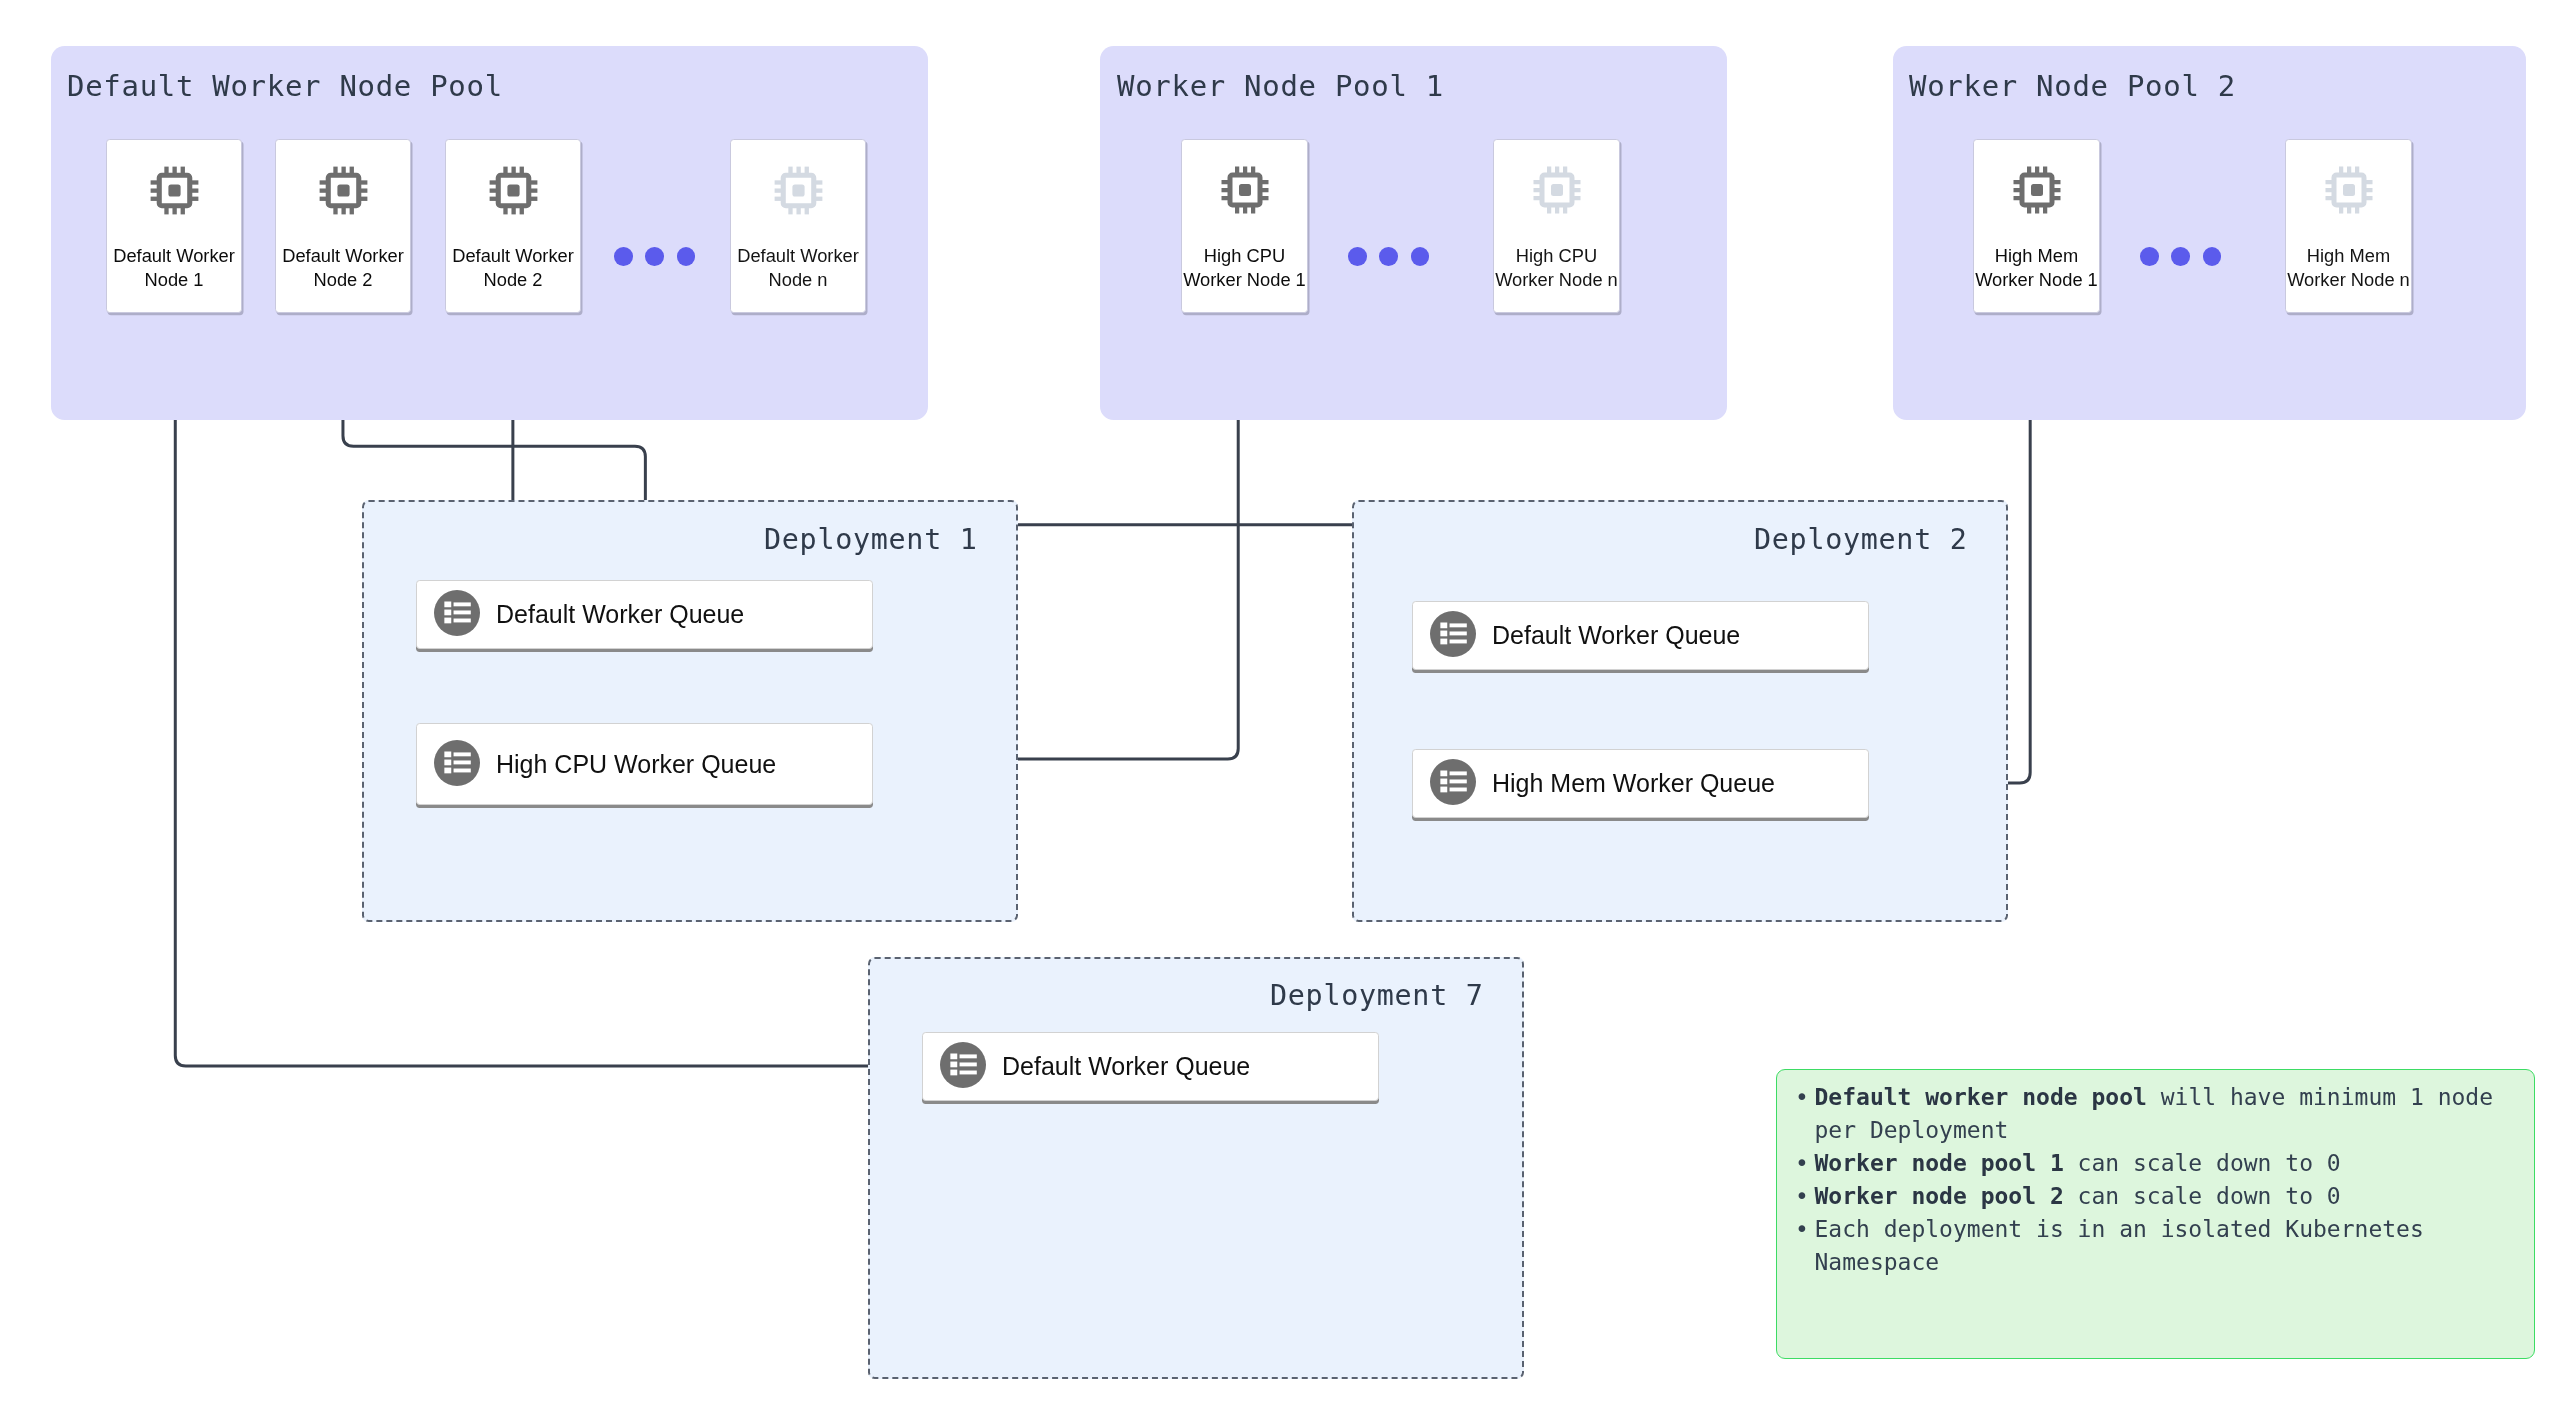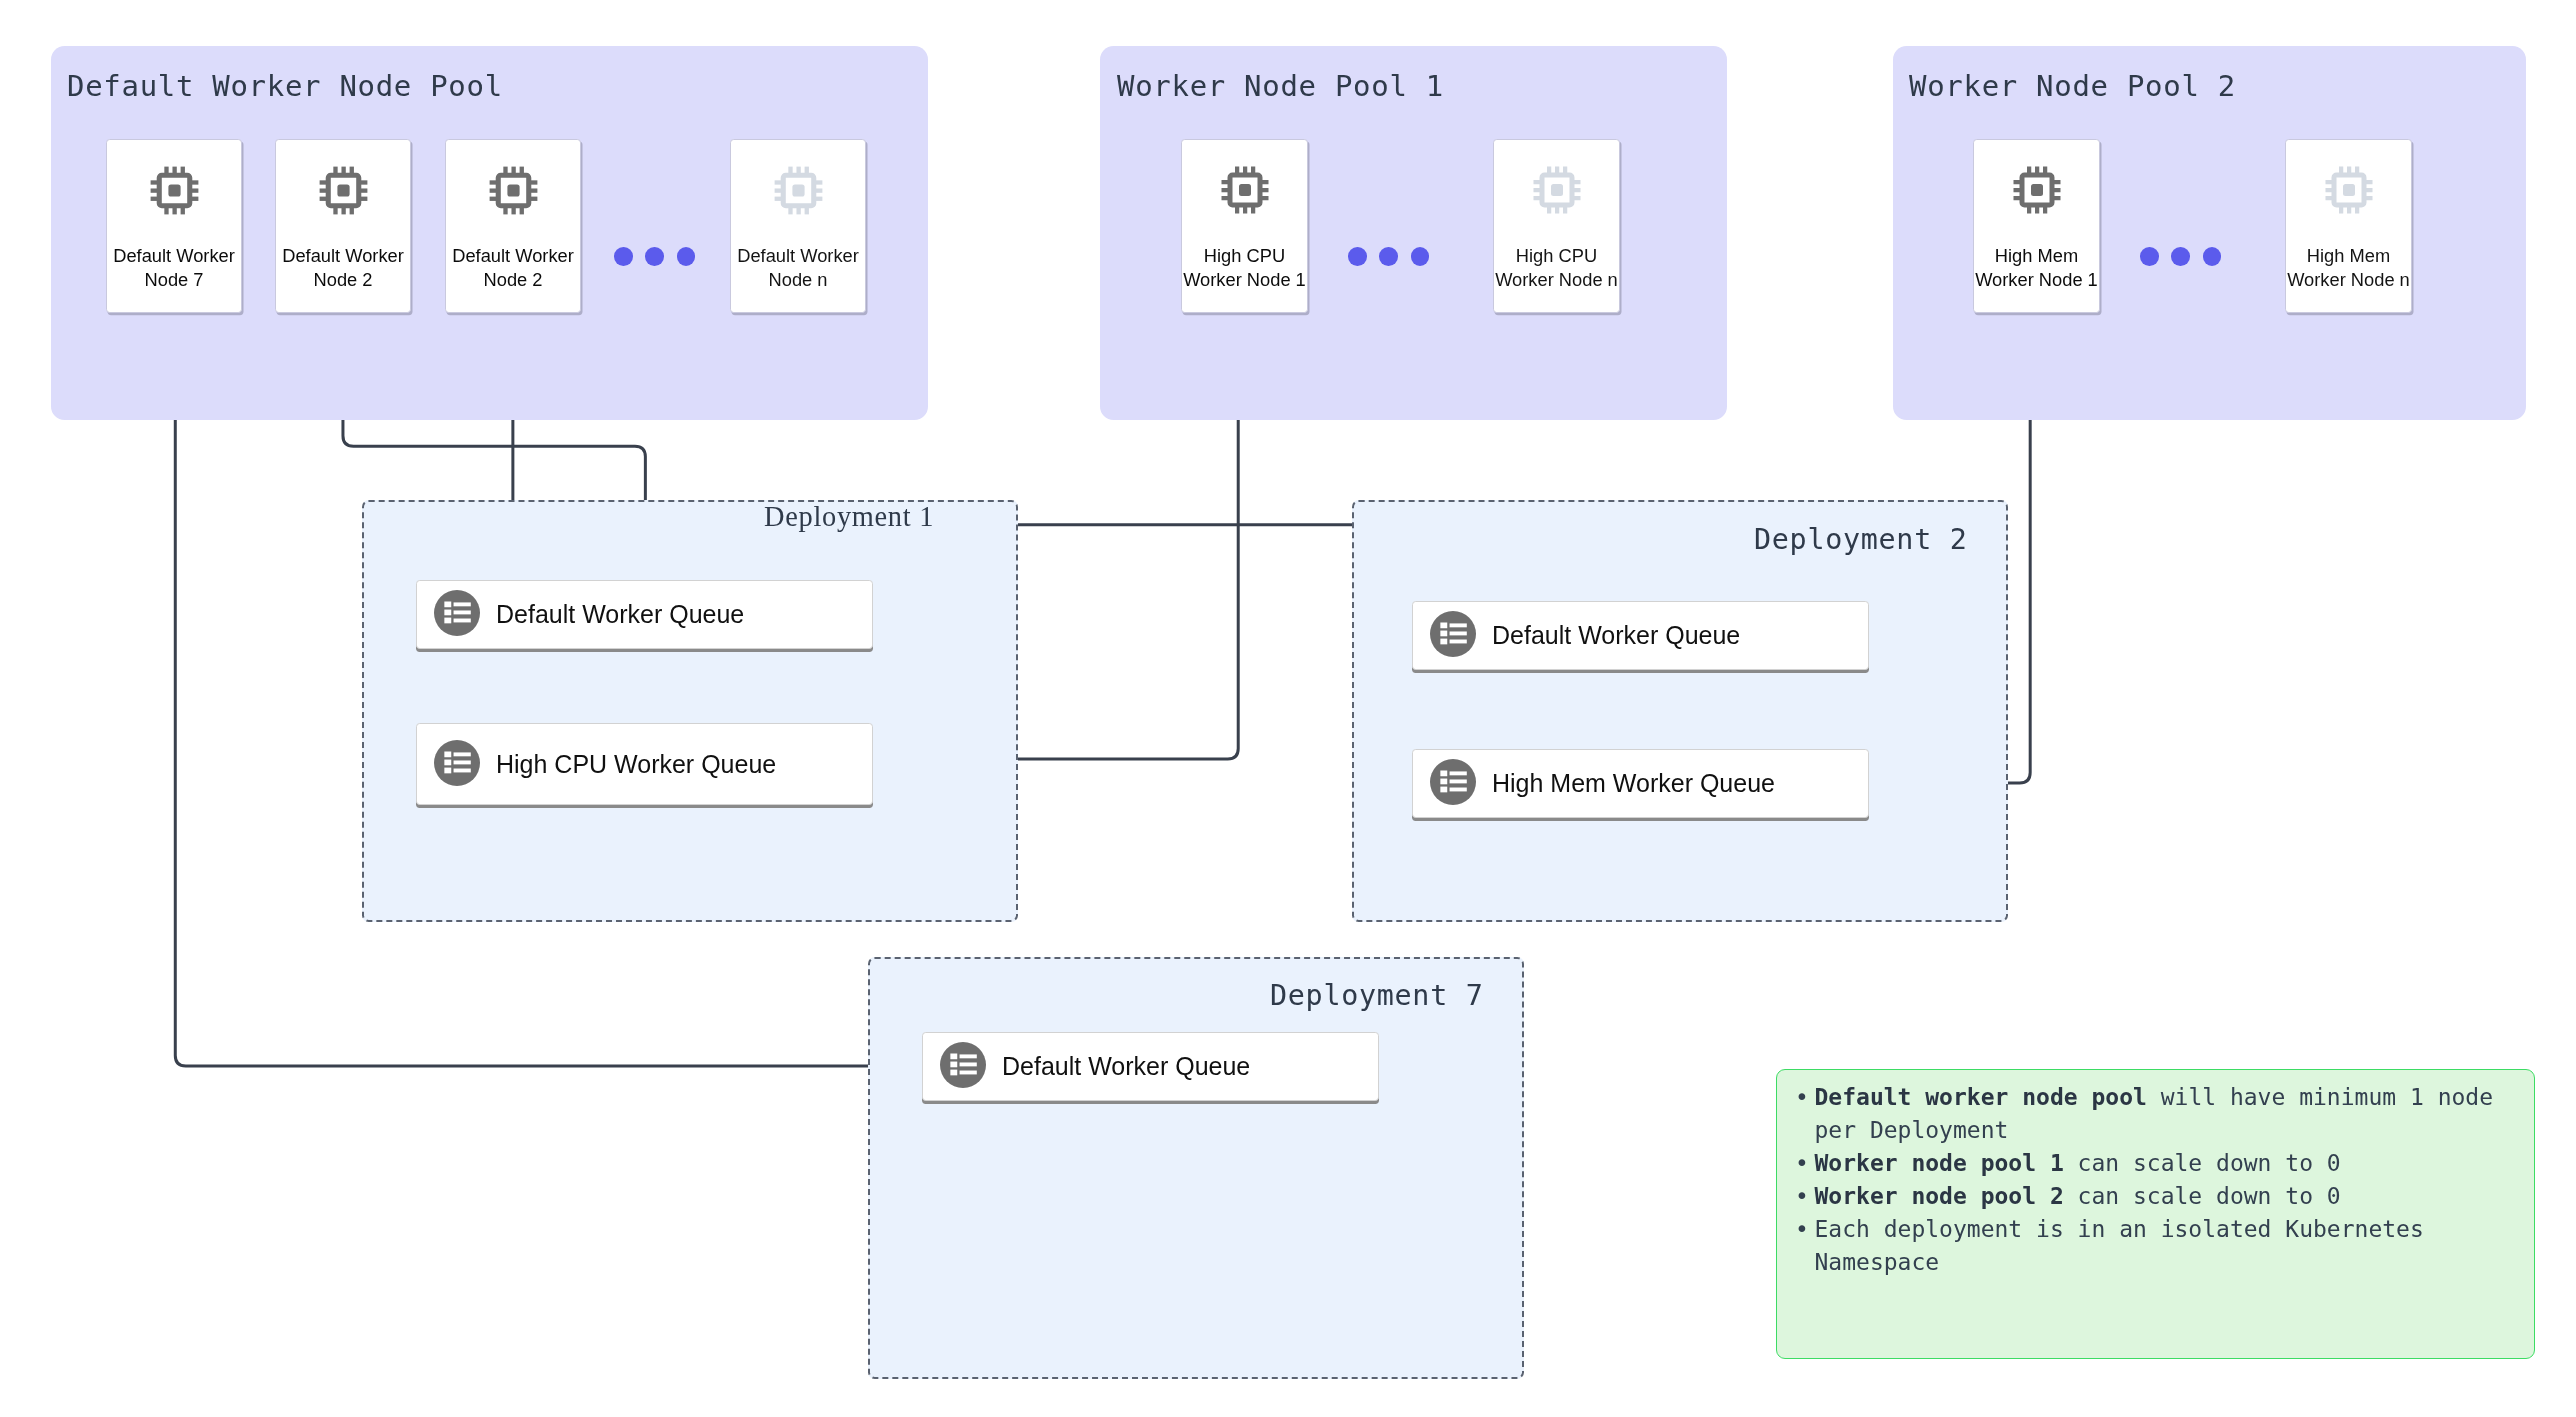--- a/index.html
+++ b/index.html
@@ -164,21 +164,21 @@
           <rect x="2.6" y="8" width="3.2" height="1.7"></rect>
           <rect x="2.6" y="11.2" width="3.2" height="1.7"></rect>
           <rect x="2.6" y="14.4" width="3.2" height="1.7"></rect>
           <rect x="18.2" y="8" width="3.2" height="1.7"></rect>
           <rect x="18.2" y="11.2" width="3.2" height="1.7"></rect>
           <rect x="18.2" y="14.4" width="3.2" height="1.7"></rect>
         </g>
       </svg>
     </span>
     <span class="node-label" style="top:105px;">Default Worker</span>
-    <span class="node-label" style="top:129px;">Node 7</span>
+    <span class="node-label" style="top:129px;">Node 1</span>
   </div>
 
   <div class="node" style="left:275px;top:139px;width:136px;height:174px;">
     <span class="chip">
       <svg width="61" height="61" viewBox="0 0 24 24">
         <g fill="#6e6e6e">
           <rect x="6" y="6" width="12" height="12" rx="1" fill="none" stroke="#6e6e6e" stroke-width="2"></rect>
           <rect x="9.6" y="9.6" width="4.8" height="4.8" rx="1"></rect>
           <rect x="8" y="2.6" width="1.7" height="3.2"></rect>
             <rect x="11.2" y="2.6" width="1.7" height="3.2"></rect>
@@ -369,21 +369,21 @@
             <rect x="18.2" y="11.2" width="3.2" height="1.7"></rect>
             <rect x="18.2" y="14.4" width="3.2" height="1.7"></rect>
         </g>
       </svg>
     </span>
     <span class="node-label" style="top:105px;">High Mem</span>
     <span class="node-label" style="top:129px;">Worker Node n</span>
   </div>
 
   <div class="deploy" style="left:362px;top:500px;width:656px;height:422px;"></div>
-  <div class="deploy-title" style="left:764px;top:501px;font-family:Liberation Serif, serif;">Deployment 1</div>
+  <div class="deploy-title" style="left:764px;top:523px;">Deployment 1</div>
 
   <div class="queue" style="left:416px;top:580px;width:457px;height:69px;">
     <span>
       <svg width="46" height="46" viewBox="0 0 40 40">
         <circle cx="20" cy="20" r="20" fill="#6e6e6e"></circle>
         <g fill="#ffffff">
           <rect x="9" y="10" width="6" height="5"></rect>
             <rect x="17" y="10.8" width="15" height="3.4"></rect>
           <rect x="9" y="17" width="6" height="5"></rect>
             <rect x="17" y="17.8" width="15" height="3.4"></rect>

